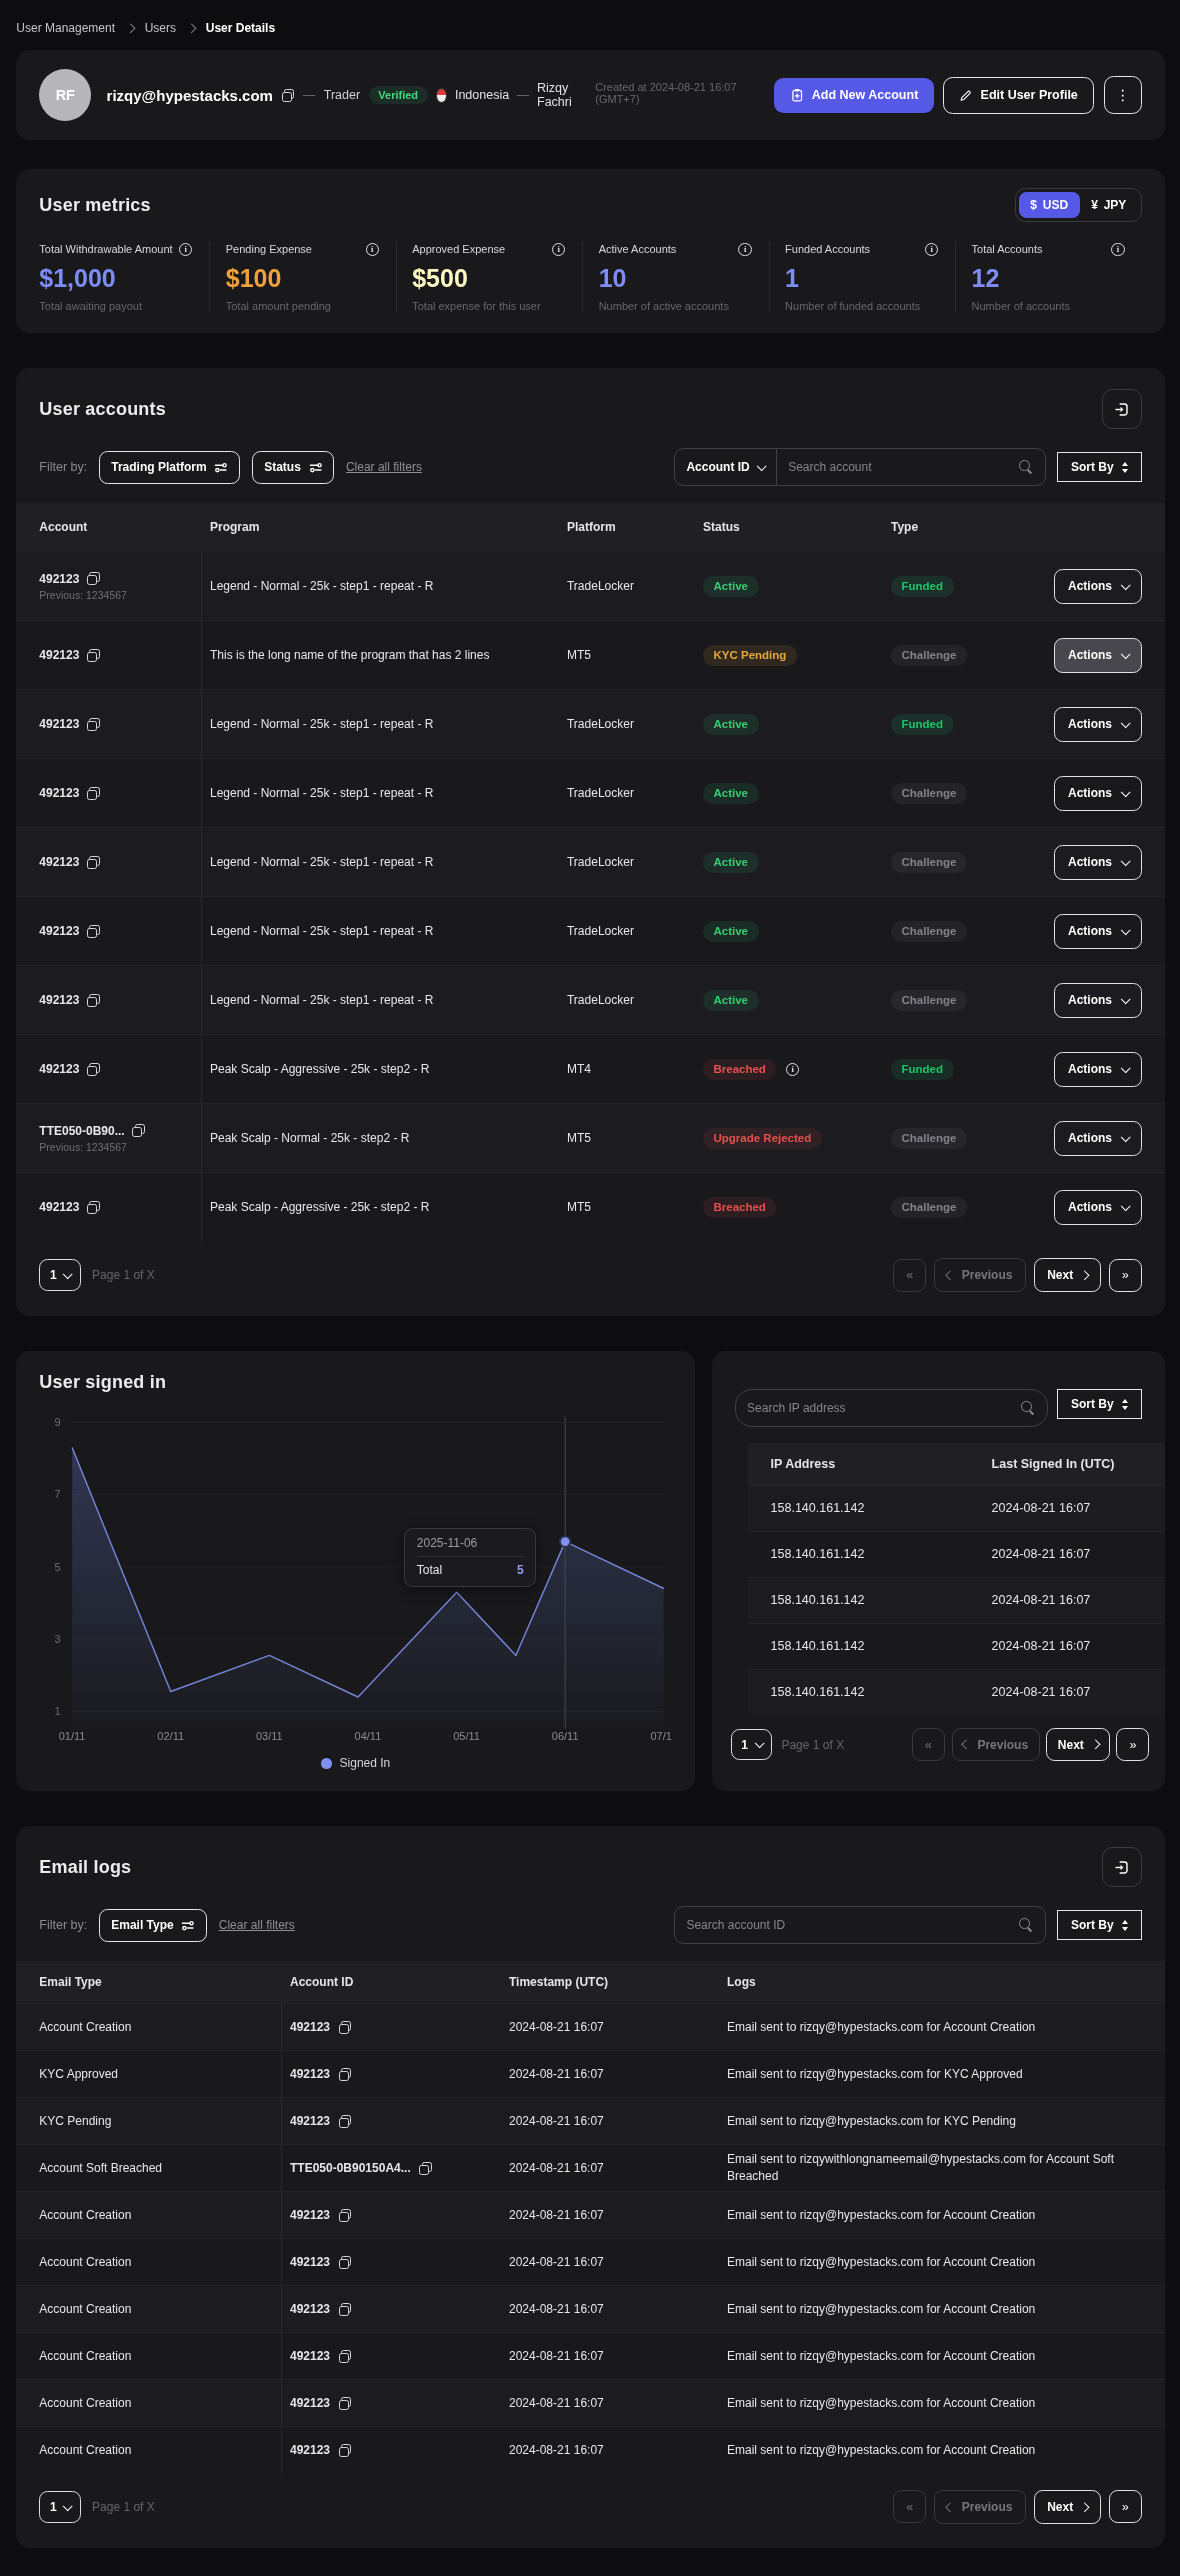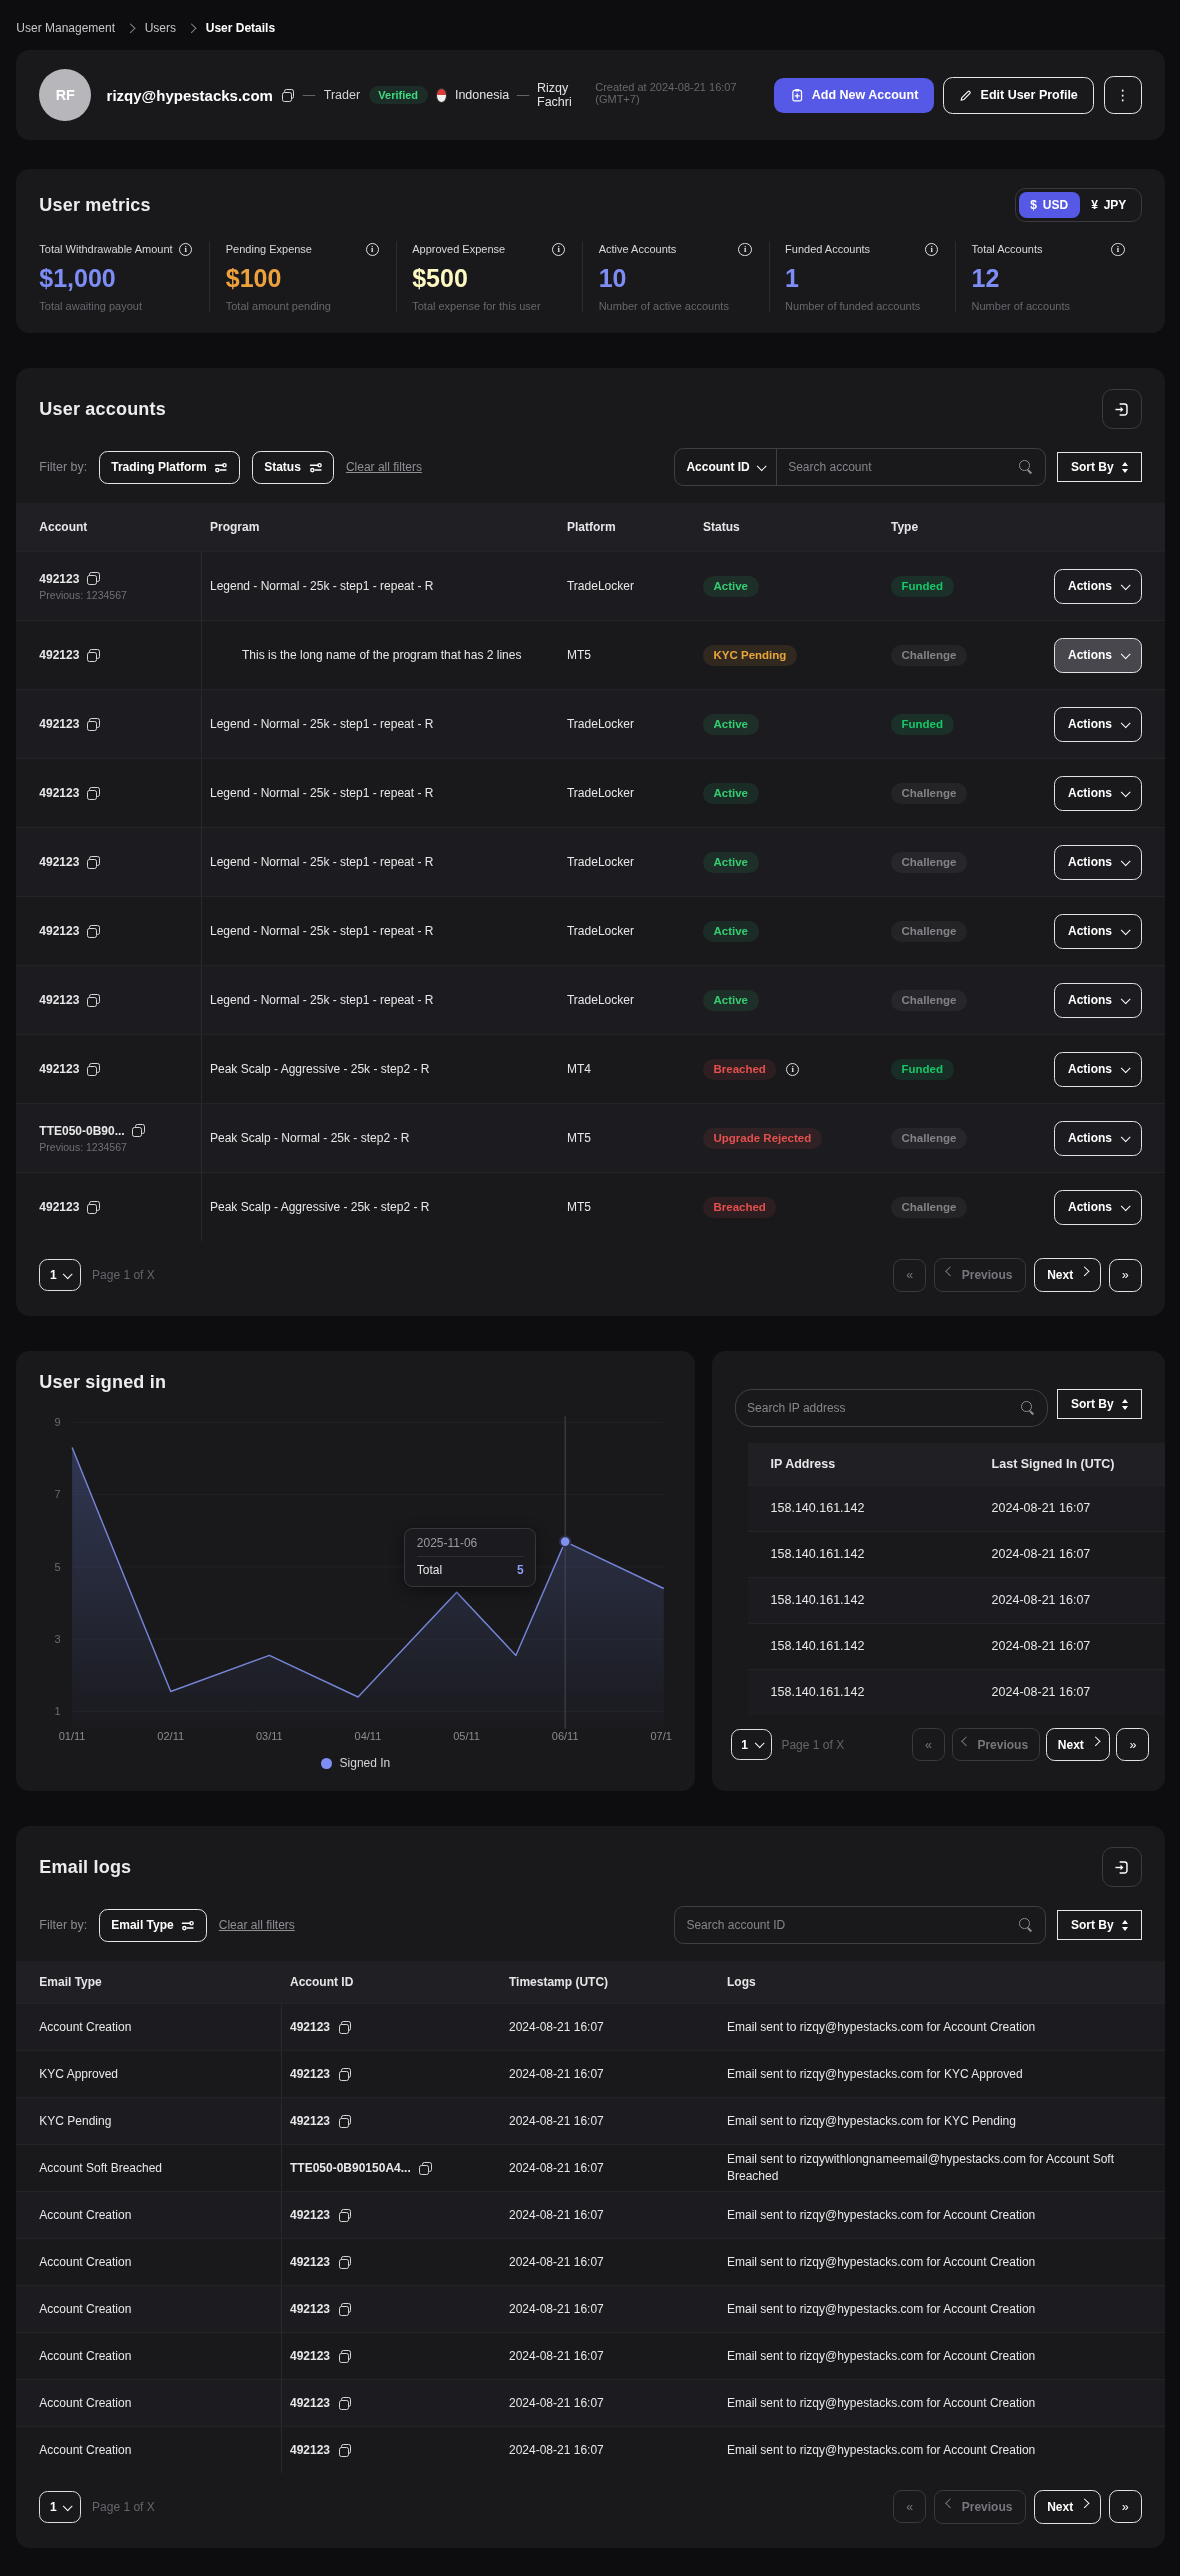--- a/index.html
+++ b/index.html
@@ -128,21 +128,21 @@
   .actions-btn.highlight { background:#47474d; }
 
   
   .pagination { display:flex; align-items:center; padding:17px 23px 21px; gap:11.5px; }
   .page-size { display:flex; align-items:center; gap:6.7px; border:1px solid #dedee1; border-radius:8.6px;
     padding:7.7px 9.6px; color:#fff; font-size:12px; font-weight:600; background:transparent; cursor:pointer; }
   .page-label { font-size:12px; color:#64646a; }
   .pg-right { margin-left:auto; display:flex; align-items:center; gap:7.7px; }
   .pg-sq { width:33px; height:33px; border-radius:8.6px; display:flex; align-items:center; justify-content:center;
     font-size:12.5px; background:transparent; cursor:pointer; }
-  .pg-btn { display:flex; gap:7.7px; border-radius:8.6px; padding:8.6px 12.5px; font-size:12px;
+  .pg-btn { display:flex; align-items:center; gap:7.7px; border-radius:8.6px; padding:8.6px 12.5px; font-size:12px;
     font-weight:600; background:transparent; cursor:pointer; font-family:inherit; }
   .b-dim { border:1px solid #39393e; color:#76767c; }
   .b-lit { border:1px solid #e3e3e6; color:#fff; }
 
   
   .two-col { display:flex; gap:16.3px; margin-top:35px; }
   .chart-panel { width:679px; background:#19191c; border-radius:13.4px; padding:21px 23px; position:relative; }
   .chart-wrap { position:relative; margin-top:13.4px; }
   .chart-tooltip { position:absolute; width:132px; background:#1b1b1f; border:1px solid #37373d;
     border-radius:8.6px; padding:7.7px 11.5px 8.6px; box-shadow:0 3.8px 13.4px rgba(0,0,0,.4); }
@@ -376,21 +376,21 @@
     </div>
   </div>
         <div class="tbl-row acc-grid">
     <div class="acct-cell">
       <div class="acct-line">
         <span>492123</span>
         <span class="copy-icon"></span>
       </div>
 
     </div>
-    <div class="cell-pad" style="line-height:1.45;margin-left:32px;">This is the long name of the program that has 2 lines</div>
+    <div class="cell-pad" style="line-height:1.45;">This is the long name of the program that has 2 lines</div>
     <div class="cell-pad">MT5</div>
     <div class="cell-pad status-cell">
       <span class="pill pill-pending">KYC Pending</span>
 
     </div>
     <div class="cell-pad">
       <span class="pill pill-challenge">Challenge</span>
     </div>
     <div class="actions-cell">
       <button class="actions-btn highlight">

